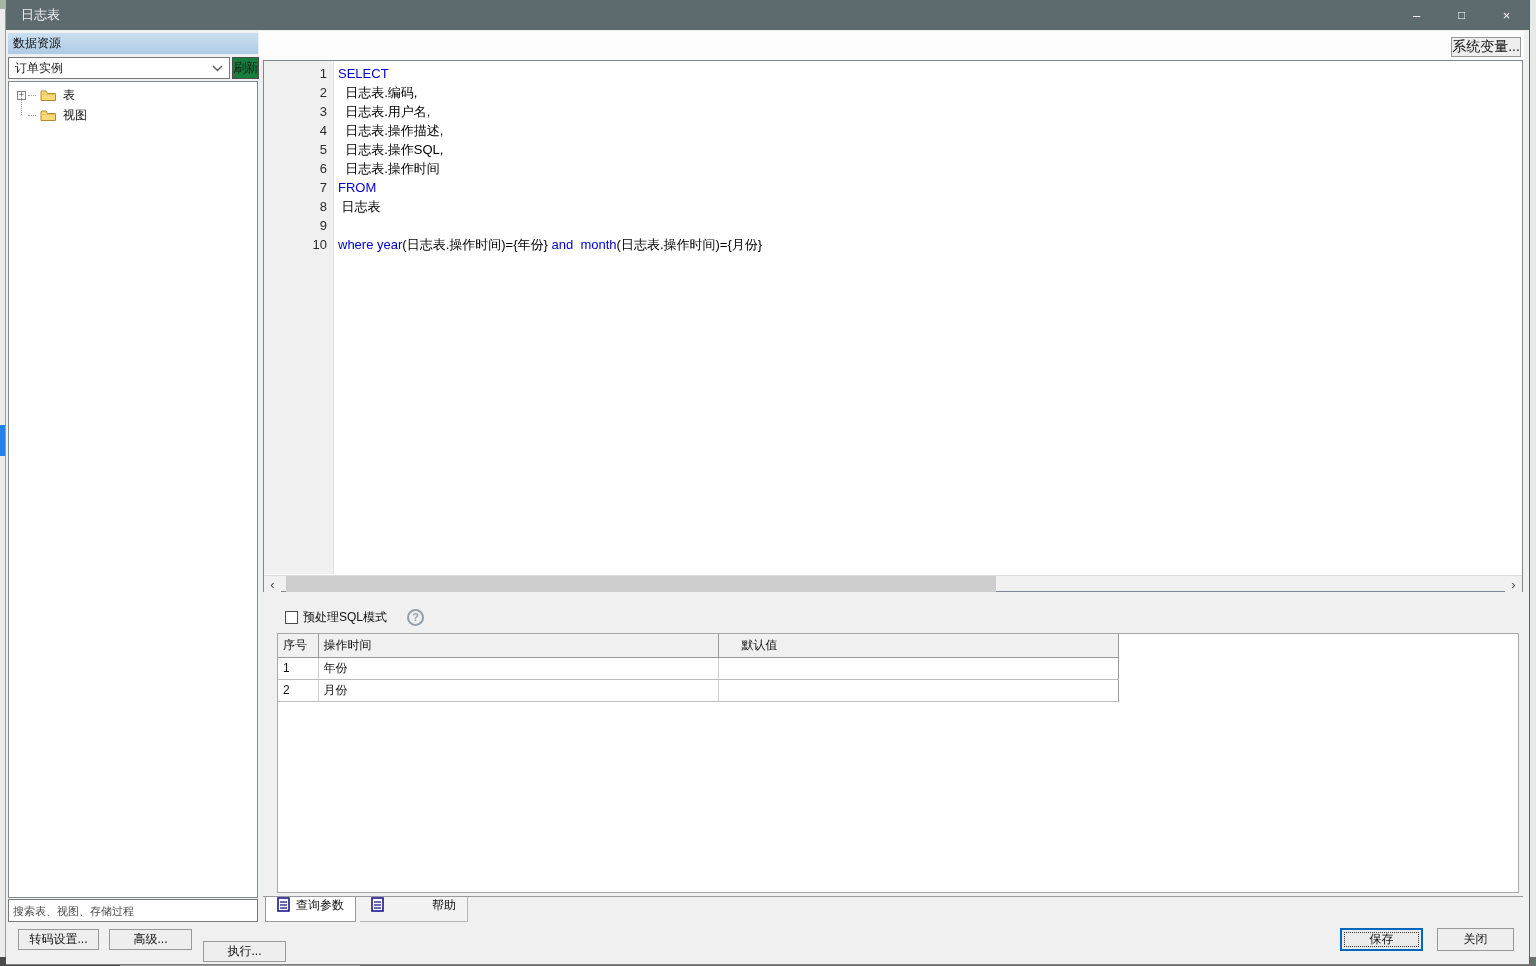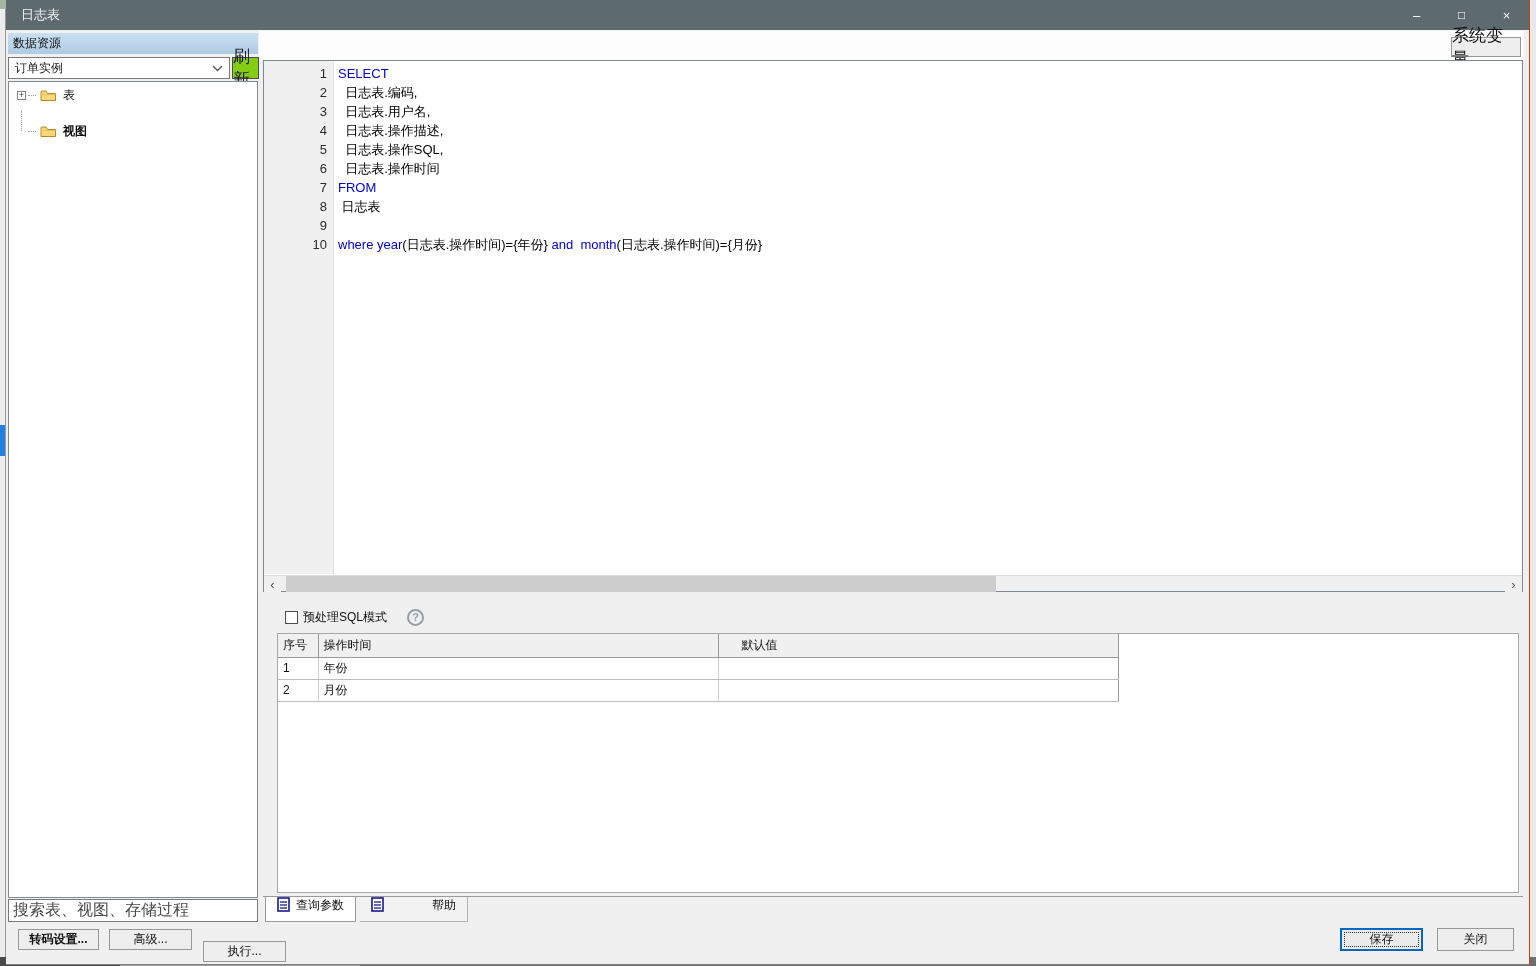--- a/index.html
+++ b/index.html
@@ -28,44 +28,44 @@
   #win-controls { position:absolute; right:0; top:0; height:30px; display:flex; }
   .win-btn { width:45px; height:30px; color:#fff; display:flex; align-items:center; justify-content:center;
     font-size:13px; cursor:default; }
   .win-btn.maxi { font-size:12px; }
 
   
   #sidebar-header { left:2px; top:33px; width:250px; height:21px;
     background:linear-gradient(#cadff0,#aecbe4); display:flex; align-items:center; padding-left:5px; color:#111; }
   #datasource-select { left:2px; top:57px; width:222px; height:22px; background:#fff;
     border:1px solid #7a7a7a; display:flex; align-items:center; padding:0 6px; justify-content:space-between; }
-  #refresh-button { left:226px; top:57px; width:27px; height:22px; background:#84cc16;
-    border:1px solid #4d4d4d; display:flex; align-items:center; justify-content:center; font-size:17px; letter-spacing:-1px; }
+  #refresh-button { left:226px; top:57px; width:27px; height:22px; background:#15803d;
+    border:1px solid #4d4d4d; display:flex; align-items:center; justify-content:center; font-size:13px; letter-spacing:-1px; }
   #tree-panel { left:2px; top:81px; width:250px; height:817px; background:#fff; border:1px solid #838a92; }
   .tree-row { position:relative; height:20px; display:flex; align-items:center; }
   .tree-expander { width:9px; height:9px; border:1px solid #848484; background:#fff; margin-left:8px;
     font-size:9px; line-height:7px; text-align:center; color:#333; }
   .tree-indent { width:9px; margin-left:8px; }
   .tree-dots { width:8px; border-top:1px dotted #a0a0a0; margin:0 2px; }
   .tree-vline { position:absolute; left:12px; top:-10px; height:20px; border-left:1px dotted #a0a0a0; }
   .tree-label { margin-left:6px; color:#111; }
   .folder-svg { margin-left:2px; }
   #sidebar-search { left:2px; top:899px; width:250px; height:23px; border:1px solid #7a7a7a;
-    background:#fff; padding:8px 4px; font-size:16px; font-family:Liberation Mono, monospace; color:#333; }
+    background:#fff; padding:8px 4px; font-size:11px; font-family:Liberation Sans, sans-serif; color:#333; }
   #sidebar-search::placeholder { color:#4a4a4a; opacity:1; }
 
   .std-btn { background:#eeeeee; border:1px solid #989898; display:flex; align-items:center;
     justify-content:center; font-size:12px; color:#111; cursor:default; }
-  #btn-transcode { left:12px;  top:929px; width:81px; height:21px;font-weight:bold; }
+  #btn-transcode { left:12px;  top:929px; width:81px; height:21px; }
   #btn-advanced  { left:103px; top:929px; width:83px; height:21px; }
   #btn-execute   { left:197px; top:929px; width:83px; height:21px;margin-top:12px; }
 
   
   #top-strip { left:253px; top:31px; width:1265px; height:29px; background:#fdfdfd; }
-  #btn-sysvars { position:absolute; right:3px; top:6px; width:70px; height:20px; font-size:17px; }
+  #btn-sysvars { position:absolute; right:3px; top:6px; width:70px; height:20px; font-size:14px; }
 
   
   #editor-panel { left:257px; top:60px; width:1260px; height:532px; background:#fff; border:1px solid #7f8892; }
   #editor-gutter { left:0; top:0; width:70px; height:513px; background:#f0f0f0; border-right:1px solid #e2e2e2; }
   #editor-lines { left:0; top:3px; width:100%; }
   .code-line { display:flex; height:19px; font-size:13px; line-height:19px; }
   .line-num { width:70px; text-align:right; padding-right:7px; color:#2b2b2b; flex:none; }
   .line-code { padding-left:4px; white-space:pre; color:#000; }
   .kw { color:#0000cd; }
 
@@ -141,21 +141,21 @@
   <div class="abs" id="tree-panel">
       <div class="tree-row" style="margin-top: 3px;">
         <div class="tree-expander">+</div>
         <div class="tree-dots"></div>
         <svg class="folder-svg" width="17" height="13" viewBox="0 0 17 13">
           <path d="M1 3 L1 11.5 L15.5 11.5 L15.5 4.5 L7.5 4.5 L6 2 L1.5 2 Z" fill="#f7d977" stroke="#b28a2e" stroke-width="1"></path>
           <path d="M1 5.5 L15.5 5.5" stroke="#e8c35a" stroke-width="1"></path>
         </svg>
         <span class="tree-label">表</span>
       </div>
-      <div class="tree-row" style="margin-top: 16px; font-weight: bold;">
+      <div class="tree-row" style="margin-top: 0px;">
         <div class="tree-indent">
           <div class="tree-vline"></div>
         </div>
         <div class="tree-dots"></div>
         <svg class="folder-svg" width="17" height="13" viewBox="0 0 17 13">
           <path d="M1 3 L1 11.5 L15.5 11.5 L15.5 4.5 L7.5 4.5 L6 2 L1.5 2 Z" fill="#f7d977" stroke="#b28a2e" stroke-width="1"></path>
           <path d="M1 5.5 L15.5 5.5" stroke="#e8c35a" stroke-width="1"></path>
         </svg>
         <span class="tree-label">视图</span>
       </div>

